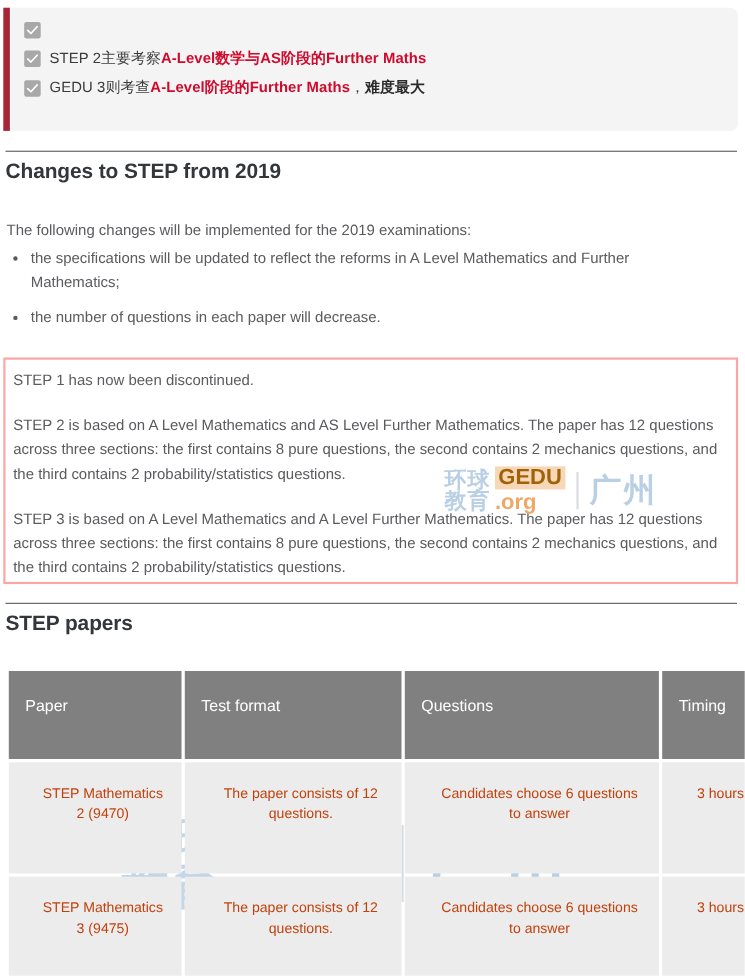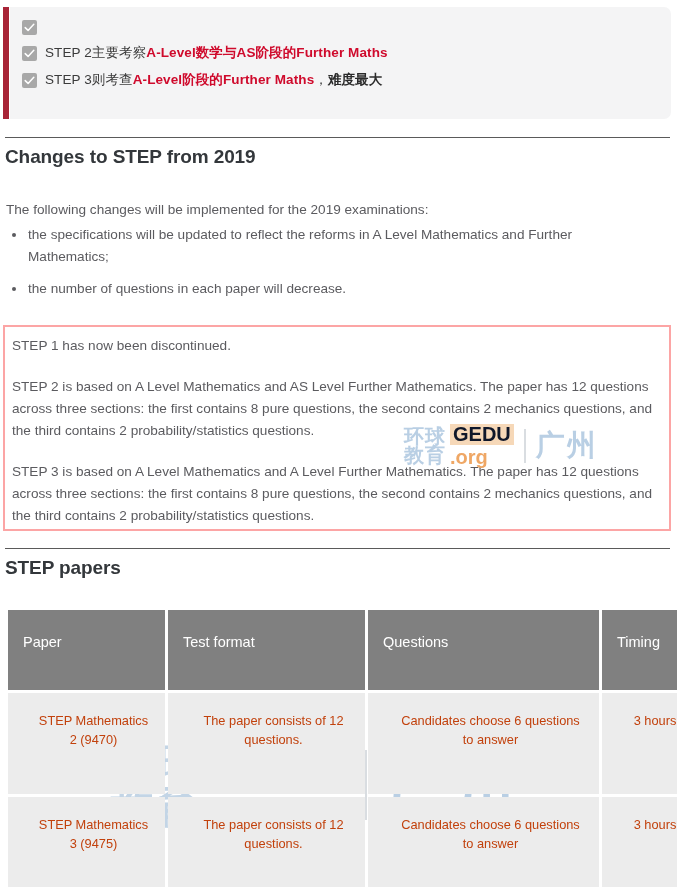--- a/index.html
+++ b/index.html
@@ -160,21 +160,21 @@
   }
   .wm-cn {
     font-family: "DejaVu Sans", sans-serif;
     color: #b9cfe4;
     line-height: 0.95;
     letter-spacing: 1px;
   }
   .wm-gedu {
     display: inline-block;
     background: #f6d8b8;
-    color: #0f172a;
+    color: #a16207;
     padding: 0 3px;
     line-height: 1.05;
     text-align: right;
   }
   .wm-org { color: #efa765; line-height: 1.05; }
   .wm-divider {
     width: 2px;
     background: #d9dde1;
     margin: 0 10px;
   }
@@ -251,21 +251,21 @@
     </span>
     <span class="check-text"><span>STEP 2主要考察</span><span class="em-red">A-Level数学与AS阶段的Further Maths</span></span>
   </div>
 
   <div class="check-item">
     <span class="check-box">
       <svg width="15" height="15" viewBox="0 0 15 15">
           <path d="M3.2 7.6 L6.1 10.4 L11.8 4.2" stroke="#ffffff" stroke-width="1.5" fill="none" stroke-linecap="round" stroke-linejoin="round"></path>
         </svg>
     </span>
-    <span class="check-text"><span>STEP 3则考查</span><span class="em-red">A-Level阶段的Further Maths</span><span>，</span><span class="em-dark">难度最大</span></span>
+    <span class="check-text"><span>GEDU 3则考查</span><span class="em-red">A-Level阶段的Further Maths</span><span>，</span><span class="em-dark">难度最大</span></span>
   </div>
 
 </div>
 
 <div class="rule" style="top:137px;"></div>
 <div class="section-heading" style="top:146px;">Changes to STEP from 2019</div>
 
 <div class="intro-para">The following changes will be implemented for the 2019 examinations:</div>
 
 <ul class="bullets">

